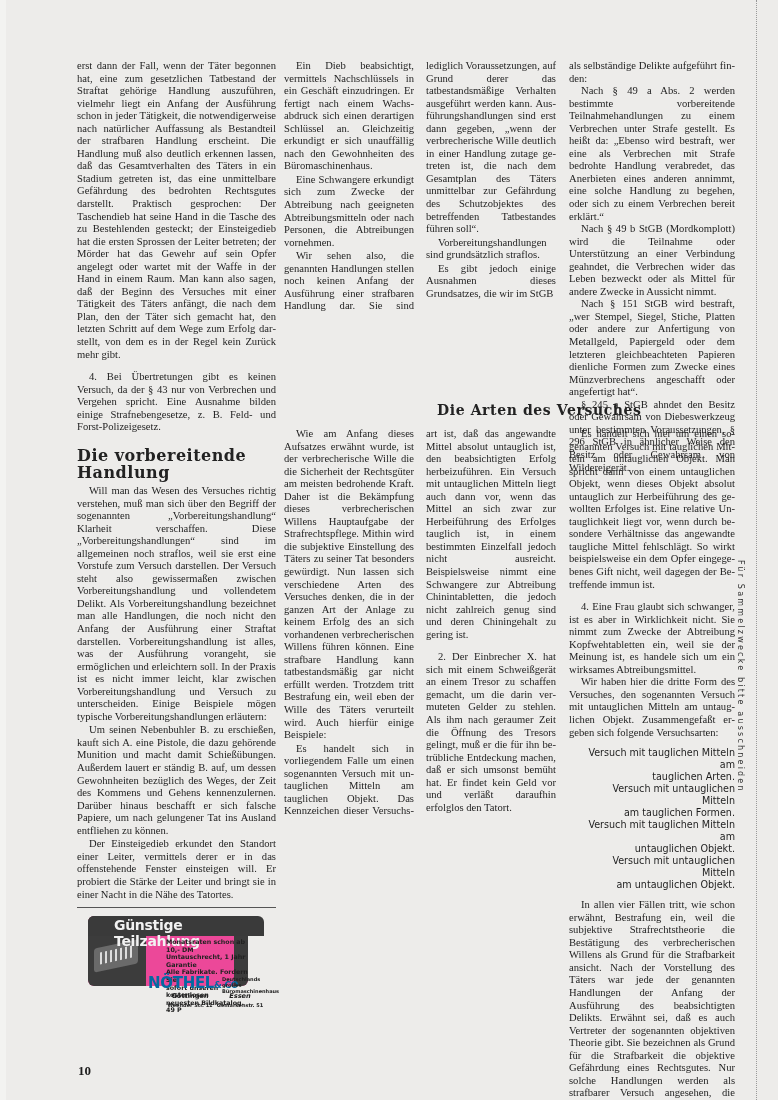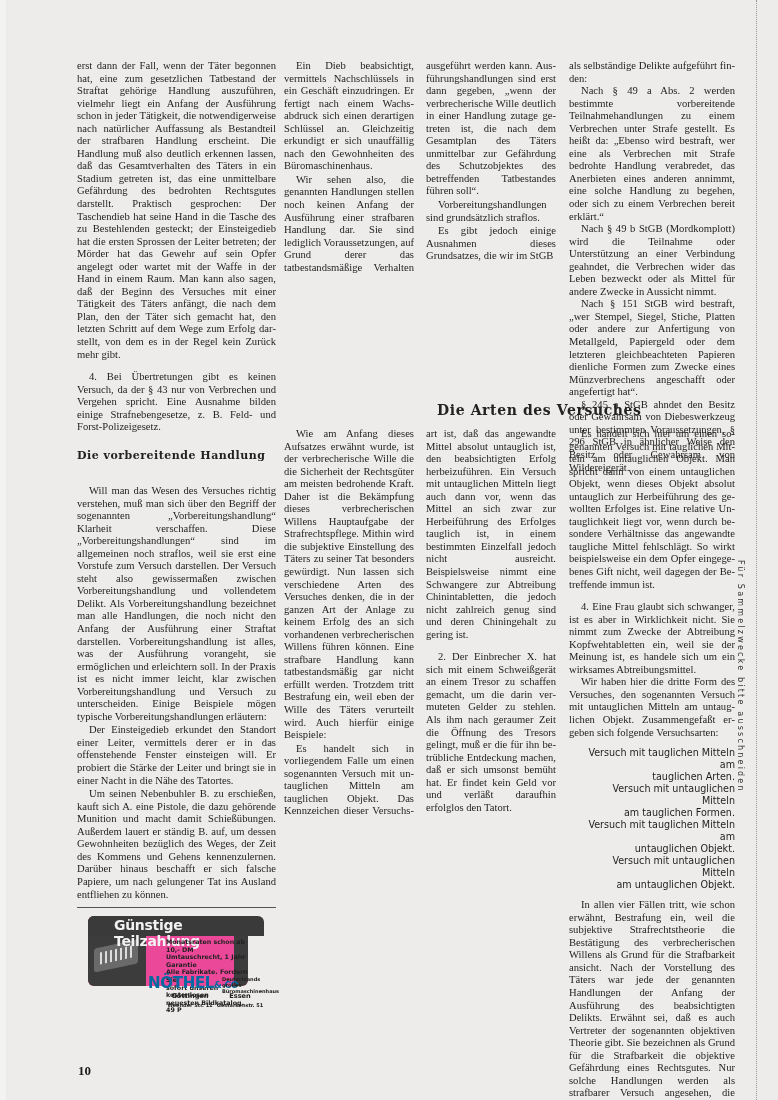--- a/index.html
+++ b/index.html
@@ -8,21 +8,21 @@
   .page { position:absolute; left:0; top:0; width:778px; height:1100px;
           background:#edecea; }
   .col { position:absolute; font-size:10.6px; line-height:12.55px; text-align:justify; hyphens:manual; }
   .col p { margin:0; text-indent:12px; }
   .col p.noind { text-indent:0; }
   .col p.gap { margin-top:10px; }
   .col p.sgap { margin-top:1px; }
   #colA { left:77px; top:60px; width:199px; }
   #colR { left:569px; top:60px; width:166px; }
   #colR2 { left:569px; top:428px; width:166px; }
-  h2 { margin:0; font-family:"DejaVu Serif","Liberation Serif",serif; font-weight:bold; font-size:11px; line-height:17px; letter-spacing:0.5px; color:#222; }
+  h2 { margin:0; font-family:"DejaVu Serif","Liberation Serif",serif; font-weight:bold; font-size:16px; line-height:17px; letter-spacing:0.5px; color:#222; }
   #heading-vorb { position:absolute; left:77px; top:447px; width:199px; }
   #heading-arten { position:absolute; left:437px; top:402px; width:300px; font-size:14px; letter-spacing:0.6px; }
   .bold-list { font-family:"DejaVu Sans","Liberation Sans",sans-serif; font-weight:normal; font-size:9.6px; line-height:12px; text-align:right; margin:8px 0 8px 14px; }
   .bold-list div { padding-left:0; }
   .bold-list div span.cont { display:block; padding-left:16px; }
   .rule { position:absolute; left:77px; top:907px; width:199px; height:1px; background:#555; }
   .ad { position:absolute; left:88px; top:916px; width:160px; height:70px; background:#ec4899; border-radius:6px; }
   .ad-title-bar { position:absolute; left:0; top:0; width:176px; height:20px; background:#3a3a3a; border-radius:6px 6px 0 0; }
   .ad-title { position:absolute; left:26px; top:1px; font-family:"DejaVu Sans",sans-serif; font-weight:bold; font-size:14px; color:#f2f2f2; letter-spacing:-0.3px; }
   .ad-left-block { position:absolute; left:0; top:0; width:58px; height:70px; background:#3c3c3c; border-radius:6px 0 0 6px; }
@@ -51,22 +51,22 @@
 
   <div class="col" id="colA">
     <p class="noind">erst dann der Fall, wenn der Täter be­gonnen hat, eine zum gesetzlichen Tat­bestand der Straftat gehörige Handlung auszuführen, vielmehr liegt ein Anfang der Ausführung schon in jeder Tätig­keit, die notwendigerweise nach natür­licher Auffassung als Bestandteil der strafbaren Handlung erscheint. Die Handlung muß also deutlich erkennen lassen, daß das Gesamtverhalten des Täters in ein Stadium getreten ist, das eine unmittelbare Gefährdung des be­drohten Rechtsgutes darstellt. Prak­tisch gesprochen: Der Taschendieb hat seine Hand in die Tasche des zu Be­stehlenden gesteckt; der Einsteigedieb hat die ersten Sprossen der Leiter be­treten; der Mörder hat das Gewehr auf sein Opfer angelegt oder wartet mit der Waffe in der Hand in einem Raum. Man kann also sagen, daß der Beginn des Versuches mit einer Tätigkeit des Täters anfängt, die nach dem Plan, den der Täter sich gemacht hat, den letzten Schritt auf dem Wege zum Erfolg dar­stellt, von dem es in der Regel kein Zurück mehr gibt.</p>
     <p class="gap">4. Bei Übertretungen gibt es keinen Versuch, da der § 43 nur von Verbre­chen und Vergehen spricht. Eine Aus­nahme bilden einige Strafnebengesetze, z. B. Feld- und Forst-Polizeigesetz.</p>
   </div>
 
   <h2 id="heading-vorb">Die vorbereitende Handlung</h2>
 
   <div class="col" id="colA2" style="left:77px; top:485px; width:199px;">
     <p>Will man das Wesen des Versuches richtig verstehen, muß man sich über den Begriff der sogenannten „Vorbe­reitungshandlung“ Klarheit verschaffen. Diese „Vorbereitungshandlungen“ sind im allgemeinen noch straflos, weil sie erst eine Vorstufe zum Versuch dar­stellen. Der Versuch steht also ge­wissermaßen zwischen Vorbereitungs­handlung und vollendetem Delikt. Als Vorbereitungshandlung bezeichnet man alle Handlungen, die noch nicht den Anfang der Ausführung einer Straftat darstellen. Vorbereitungshandlung ist alles, was der Ausführung vorangeht, sie ermöglichen und erleichtern soll. In der Praxis ist es nicht immer leicht, klar zwischen Vorbereitungshandlung und Versuch zu unterscheiden. Einige Bei­spiele mögen typische Vorbereitungs­handlungen erläutern:</p>
+    <p class="sgap">Um seinen Nebenbuhler B. zu er­schießen, kauft sich A. eine Pistole, die dazu gehörende Munition und macht da­mit Schießübungen. Außerdem lauert er ständig B. auf, um dessen Gewohn­heiten bezüglich des Weges, der Zeit des Kommens und Gehens kennenzulernen. Darüber hinaus beschafft er sich falsche Papiere, um nach gelungener Tat ins Ausland entfliehen zu können.</p>
     <p class="sgap">Der Einsteigedieb erkundet den Stand­ort einer Leiter, vermittels derer er in das offenstehende Fenster einsteigen will. Er probiert die Stärke der Leiter und bringt sie in einer Nacht in die Nähe des Tatortes.</p>
-    <p class="sgap">Um seinen Nebenbuhler B. zu er­schießen, kauft sich A. eine Pistole, die dazu gehörende Munition und macht da­mit Schießübungen. Außerdem lauert er ständig B. auf, um dessen Gewohn­heiten bezüglich des Weges, der Zeit des Kommens und Gehens kennenzulernen. Darüber hinaus beschafft er sich falsche Papiere, um nach gelungener Tat ins Ausland entfliehen zu können.</p>
   </div>
 
   <div class="rule"></div>
 
   <div class="ad">
     <div class="ad-left-block">
       <div class="typewriter"></div>
     </div>
     <div class="ad-right-block"></div>
     <div class="ad-title-bar"></div>
@@ -80,26 +80,27 @@
     </div>
   </div>
   <div style="position:absolute; left:88px; top:916px; width:176px; height:90px;">
     <div class="ad-brand" style="top:58px;"><span>NÖTHEL</span><span style="font-size:9px;">&amp; CO</span></div>
     <div class="ad-brand-sub" style="left:134px; top:60px;">
       <div>Deutschlands großes</div>
       <div>Büromaschinenhaus</div>
     </div>
     <div class="ad-city" style="left:72px; top:76px; width:60px; position:absolute;">Göttingen</div>
     <div class="ad-street" style="left:72px; top:86px; width:60px; position:absolute;">Weender Str. 11</div>
-    <div class="ad-city" style="left:122px; top:76px; width:60px; position:absolute;">Essen</div>
+    <div class="ad-city" style="left:122px; top:76px; width:60px; position:absolute;font-style:italic;">Essen</div>
     <div class="ad-street" style="left:122px; top:86px; width:60px; position:absolute;">Gemarkenstr. 51</div>
   </div>
 
   <div class="col" id="colBC" style="left:284px; top:60px; width:272px; column-count:2; column-gap:12px; height:340px;">
     <p>Ein Dieb beabsichtigt, vermittels Nachschlüssels in ein Geschäft einzu­dringen. Er fertigt nach einem Wachs­abdruck sich einen derartigen Schlüssel an. Gleichzeitig erkundigt er sich un­auffällig nach den Gewohnheiten des Büromaschinenhaus.</p>
+    <p class="sgap">Eine Schwangere erkundigt sich zum Zwecke der Abtreibung nach geeigneten Abtreibungsmitteln oder nach Per­sonen, die Abtreibungen vornehmen.</p>
     <p class="sgap">Wir sehen also, die genannten Hand­lungen stellen noch keinen Anfang der Ausführung einer strafbaren Handlung dar. Sie sind lediglich Voraussetzungen, auf Grund derer das tatbestandsmäßige Verhalten ausgeführt werden kann. Aus­führungshandlungen sind erst dann ge­geben, „wenn der verbrecherische Wille deutlich in einer Handlung zutage ge­treten ist, die nach dem Gesamtplan des Täters unmittelbar zur Gefährdung des Schutzobjektes des betreffenden Tat­bestandes führen soll“.</p>
     <p class="sgap">Vorbereitungshandlungen sind grund­sätzlich straflos.</p>
     <p class="sgap">Es gibt jedoch einige Ausnahmen dieses Grundsatzes, die wir im StGB</p>
   </div>
 
   <div class="col" id="colR">
     <p class="noind">als selbständige Delikte aufgeführt fin­den:</p>
     <p>Nach § 49 a Abs. 2 werden bestimmte vorbereitende Teilnahmehandlungen zu einem Verbrechen unter Strafe gestellt. Es heißt da: „Ebenso wird bestraft, wer eine als Verbrechen mit Strafe bedrohte Handlung verabredet, das Anerbieten eines anderen annimmt, eine solche Handlung zu begehen, oder sich zu einem Verbrechen bereit erklärt.“</p>
     <p>Nach § 49 b StGB (Mordkomplott) wird die Teilnahme oder Unterstützung an einer Verbindung geahndet, die Ver­brechen wider das Leben bezweckt oder als Mittel für andere Zwecke in Aus­sicht nimmt.</p>
     <p>Nach § 151 StGB wird bestraft, „wer Stempel, Siegel, Stiche, Platten oder andere zur Anfertigung von Metallgeld, Papiergeld oder dem letzteren gleich­beachteten Papieren dienliche Formen zum Zwecke eines Münzverbrechens an­geschafft oder angefertigt hat“.</p>

